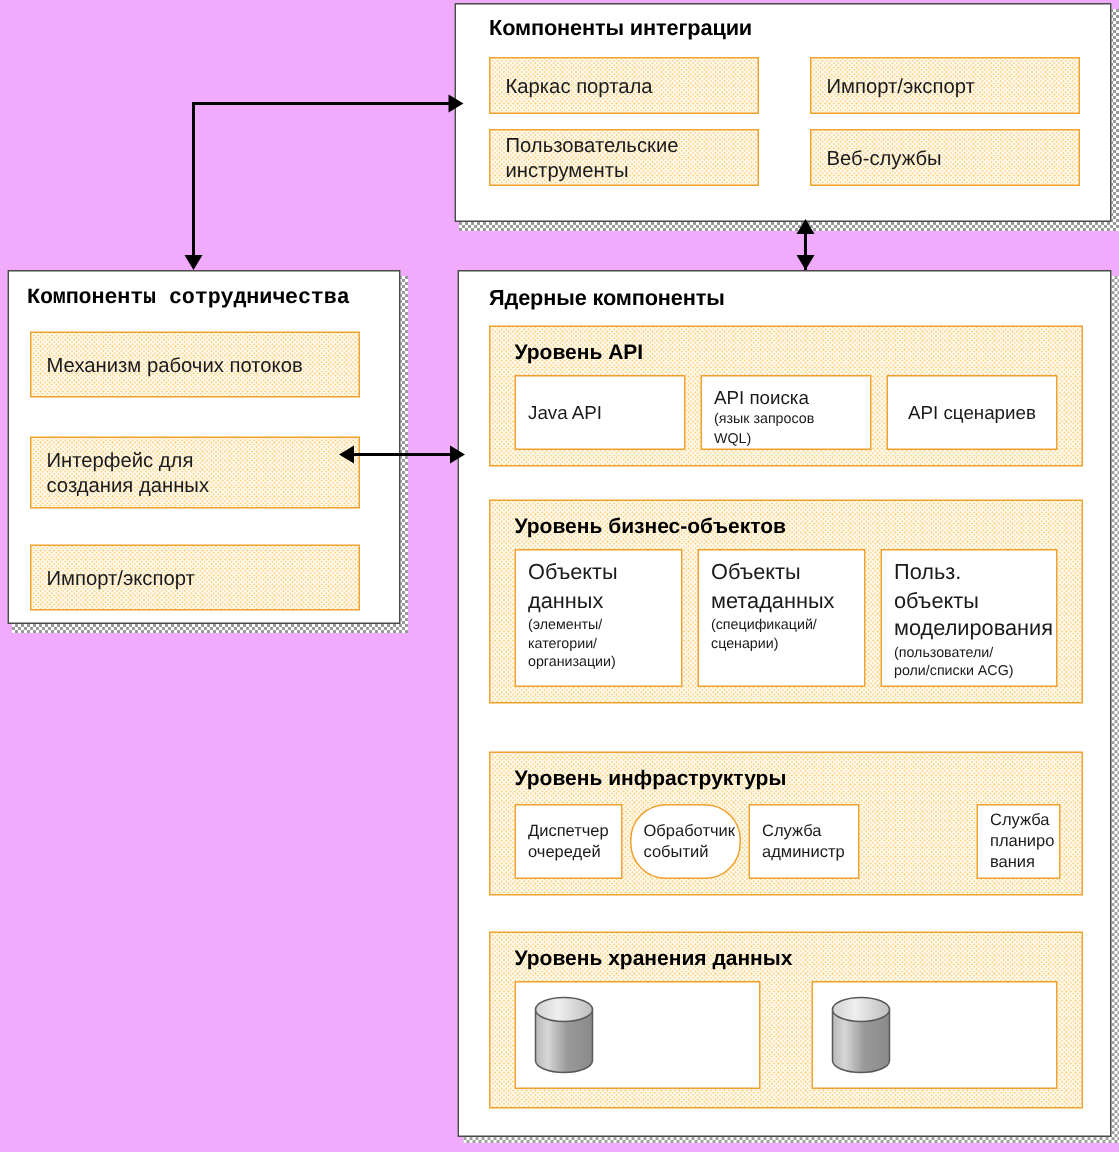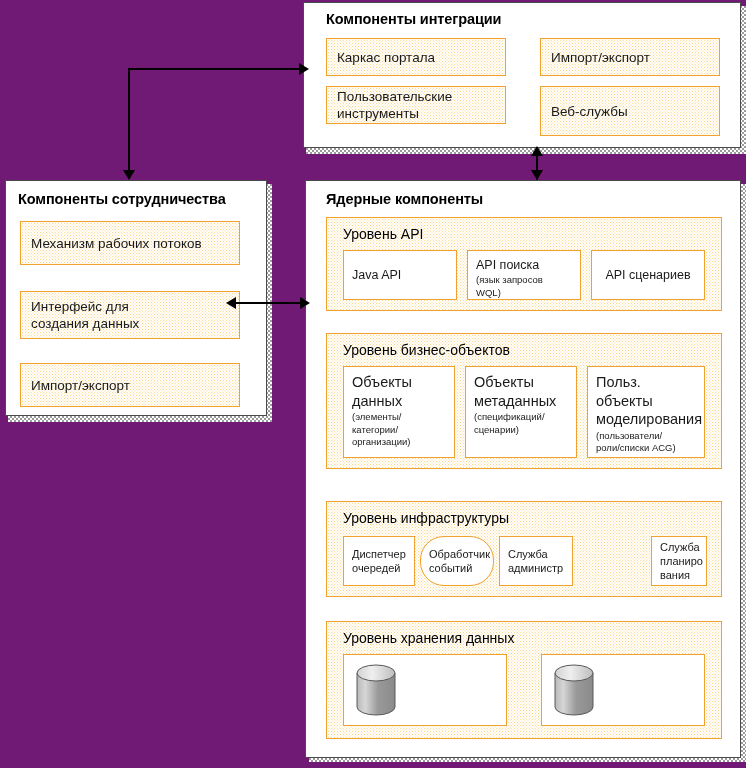--- a/index.html
+++ b/index.html
@@ -8,21 +8,21 @@
     background: #ffffff;
   }
   body {
     font-family: "Liberation Sans", sans-serif;
     -webkit-font-smoothing: antialiased;
   }
   #canvas {
     position: relative;
     width: 746px;
     height: 768px;
-    background: #701a75;
+    background: #f0abfc;
     overflow: hidden;
   }
 
   
   .stipple {
     background-color: #ffffff;
     background-image:
       radial-gradient(#fbd78b 0.7px, transparent 0.8px),
       radial-gradient(#fbd78b 0.7px, transparent 0.8px);
     background-size: 3px 3px, 3px 3px;
@@ -75,21 +75,21 @@
 
   
   .layer {
     position: absolute;
     box-sizing: border-box;
     border: 1px solid #f0a12e;
   }
   .layer-title {
     position: absolute;
     font-size: 14px;
-    font-weight: normal;
+    font-weight: bold;
     color: #000000;
     white-space: nowrap;
   }
 
   
   .card {
     position: absolute;
     box-sizing: border-box;
     background: #ffffff;
     border: 1px solid #f0a12e;
@@ -194,28 +194,28 @@
 
     <div class="obox stipple pad" style="left:236px; top:35px; width:180px; height:38px;">
       <span class="t">Импорт/экспорт</span>
     </div>
 
     <div class="obox stipple pad" style="left:22px; top:83px; width:180px; height:38px;">
       <span class="t" style="white-space:pre-line;">Пользовательские
 инструменты</span>
     </div>
 
-    <div class="obox stipple pad" style="left:236px; top:83px; width:180px; height:50px;">
+    <div class="obox stipple pad" style="left:236px; top:83px; width:180px; height:38px;">
       <span class="t">Веб-службы</span>
     </div>
   </div>
 
   <div class="panel-shadow" style="left:8px; top:184px; width:264px; height:238px;"></div>
   <div class="panel" style="left:5px; top:180px; width:262px; height:236px; z-index:2;">
-    <div class="panel-title" style="left:12px; top:10px;">Компоненты сотрудничества</div>
+    <div class="panel-title" style="left:12px; top:10px;font-family:Liberation Mono, monospace;">Компоненты сотрудничества</div>
 
     <div class="obox stipple pad" style="left:14px; top:40px; width:220px; height:44px;">
       <span class="t">Механизм рабочих потоков</span>
     </div>
 
     <div class="obox stipple pad" style="left:14px; top:110px; width:220px; height:48px;">
       <span class="t" style="white-space:pre-line;">Интерфейс для
 создания данных</span>
     </div>
 

